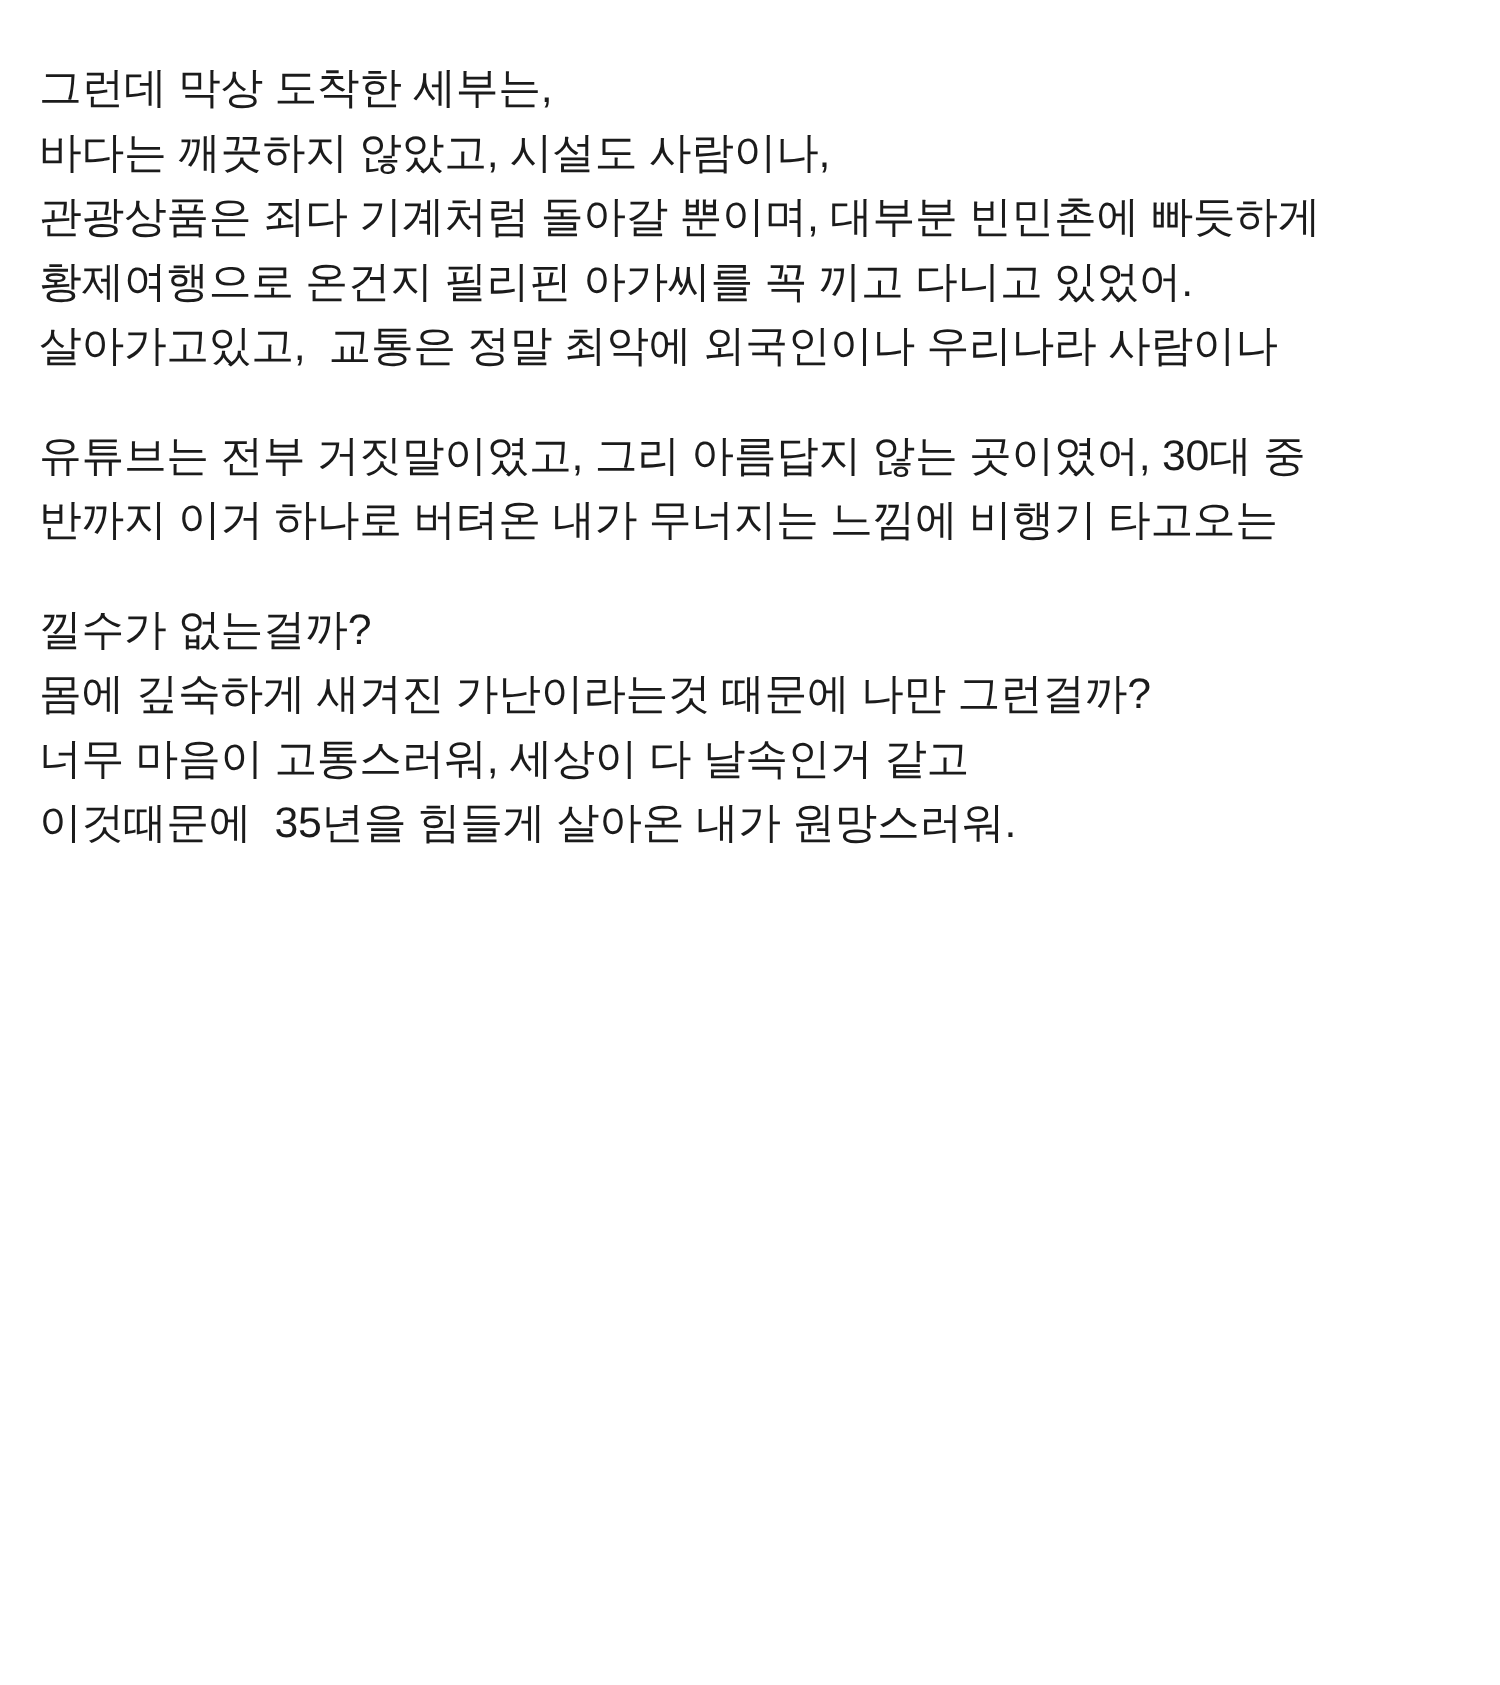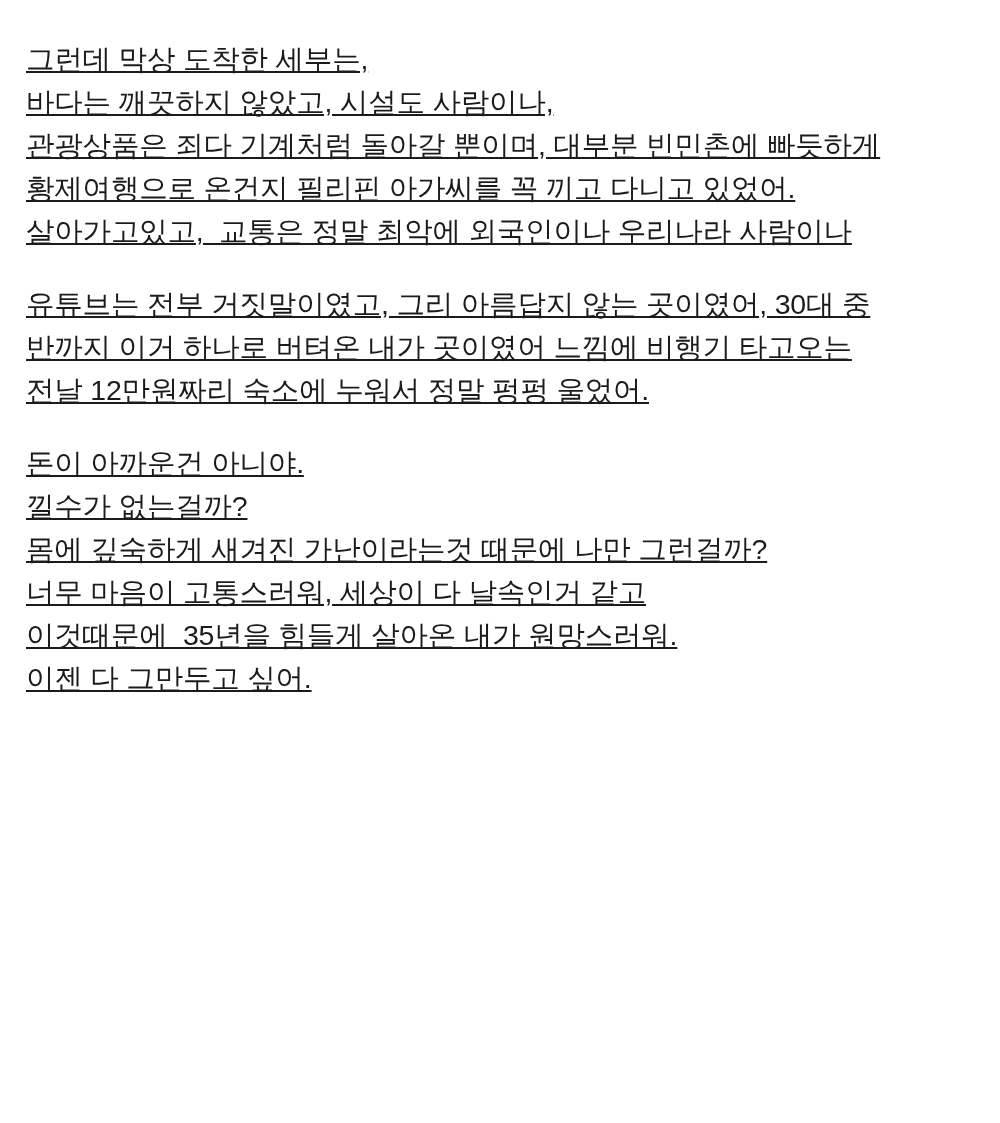--- a/index.html
+++ b/index.html
@@ -13,21 +13,20 @@
     font-family: "Liberation Sans", "DejaVu Sans", sans-serif;
     color: #1b1b1b;
     overflow: hidden;
   }
   .page {
     box-sizing: border-box;
     width: 1000px;
     min-height: 1123px;
     padding: 38px 26px 20px 26px;
     background: #ffffff;
-    text-decoration: underline;
   }
   .text-block {
     margin: 0 0 30px 0;
   }
   .text-block:last-child {
     margin-bottom: 0;
   }
   .line {
     font-size: 28.5px;
     line-height: 43px;
@@ -45,26 +44,23 @@
   <div class="text-block">
     <div class="line">그런데 막상 도착한 세부는,</div>
     <div class="line">바다는 깨끗하지 않았고, 시설도 사람이나,</div>
     <div class="line">관광상품은 죄다 기계처럼 돌아갈 뿐이며, 대부분 빈민촌에 빠듯하게</div>
     <div class="line">황제여행으로 온건지 필리핀 아가씨를 꼭 끼고 다니고 있었어.</div>
     <div class="line">살아가고있고,  교통은 정말 최악에 외국인이나 우리나라 사람이나</div>
   </div>
 
   <div class="text-block">
     <div class="line">유튜브는 전부 거짓말이였고, 그리 아름답지 않는 곳이였어, 30대 중</div>
-    <div class="line">반까지 이거 하나로 버텨온 내가 곳이였어 느낌에 비행기 타고오는</div>
-    <div class="line">전날 12만원짜리 숙소에 누워서 정말 펑펑 울었어.</div>
+    <div class="line">반까지 이거 하나로 버텨온 내가 무너지는 느낌에 비행기 타고오는</div>
   </div>
 
   <div class="text-block">
-    <div class="line">돈이 아까운건 아니야.</div>
     <div class="line">낄수가 없는걸까?</div>
     <div class="line">몸에 깊숙하게 새겨진 가난이라는것 때문에 나만 그런걸까?</div>
     <div class="line">너무 마음이 고통스러워, 세상이 다 날속인거 같고</div>
     <div class="line">이것때문에  35년을 힘들게 살아온 내가 원망스러워.</div>
-    <div class="line">이젠 다 그만두고 싶어.</div>
   </div>
 
 </div>
 
 </body></html>

